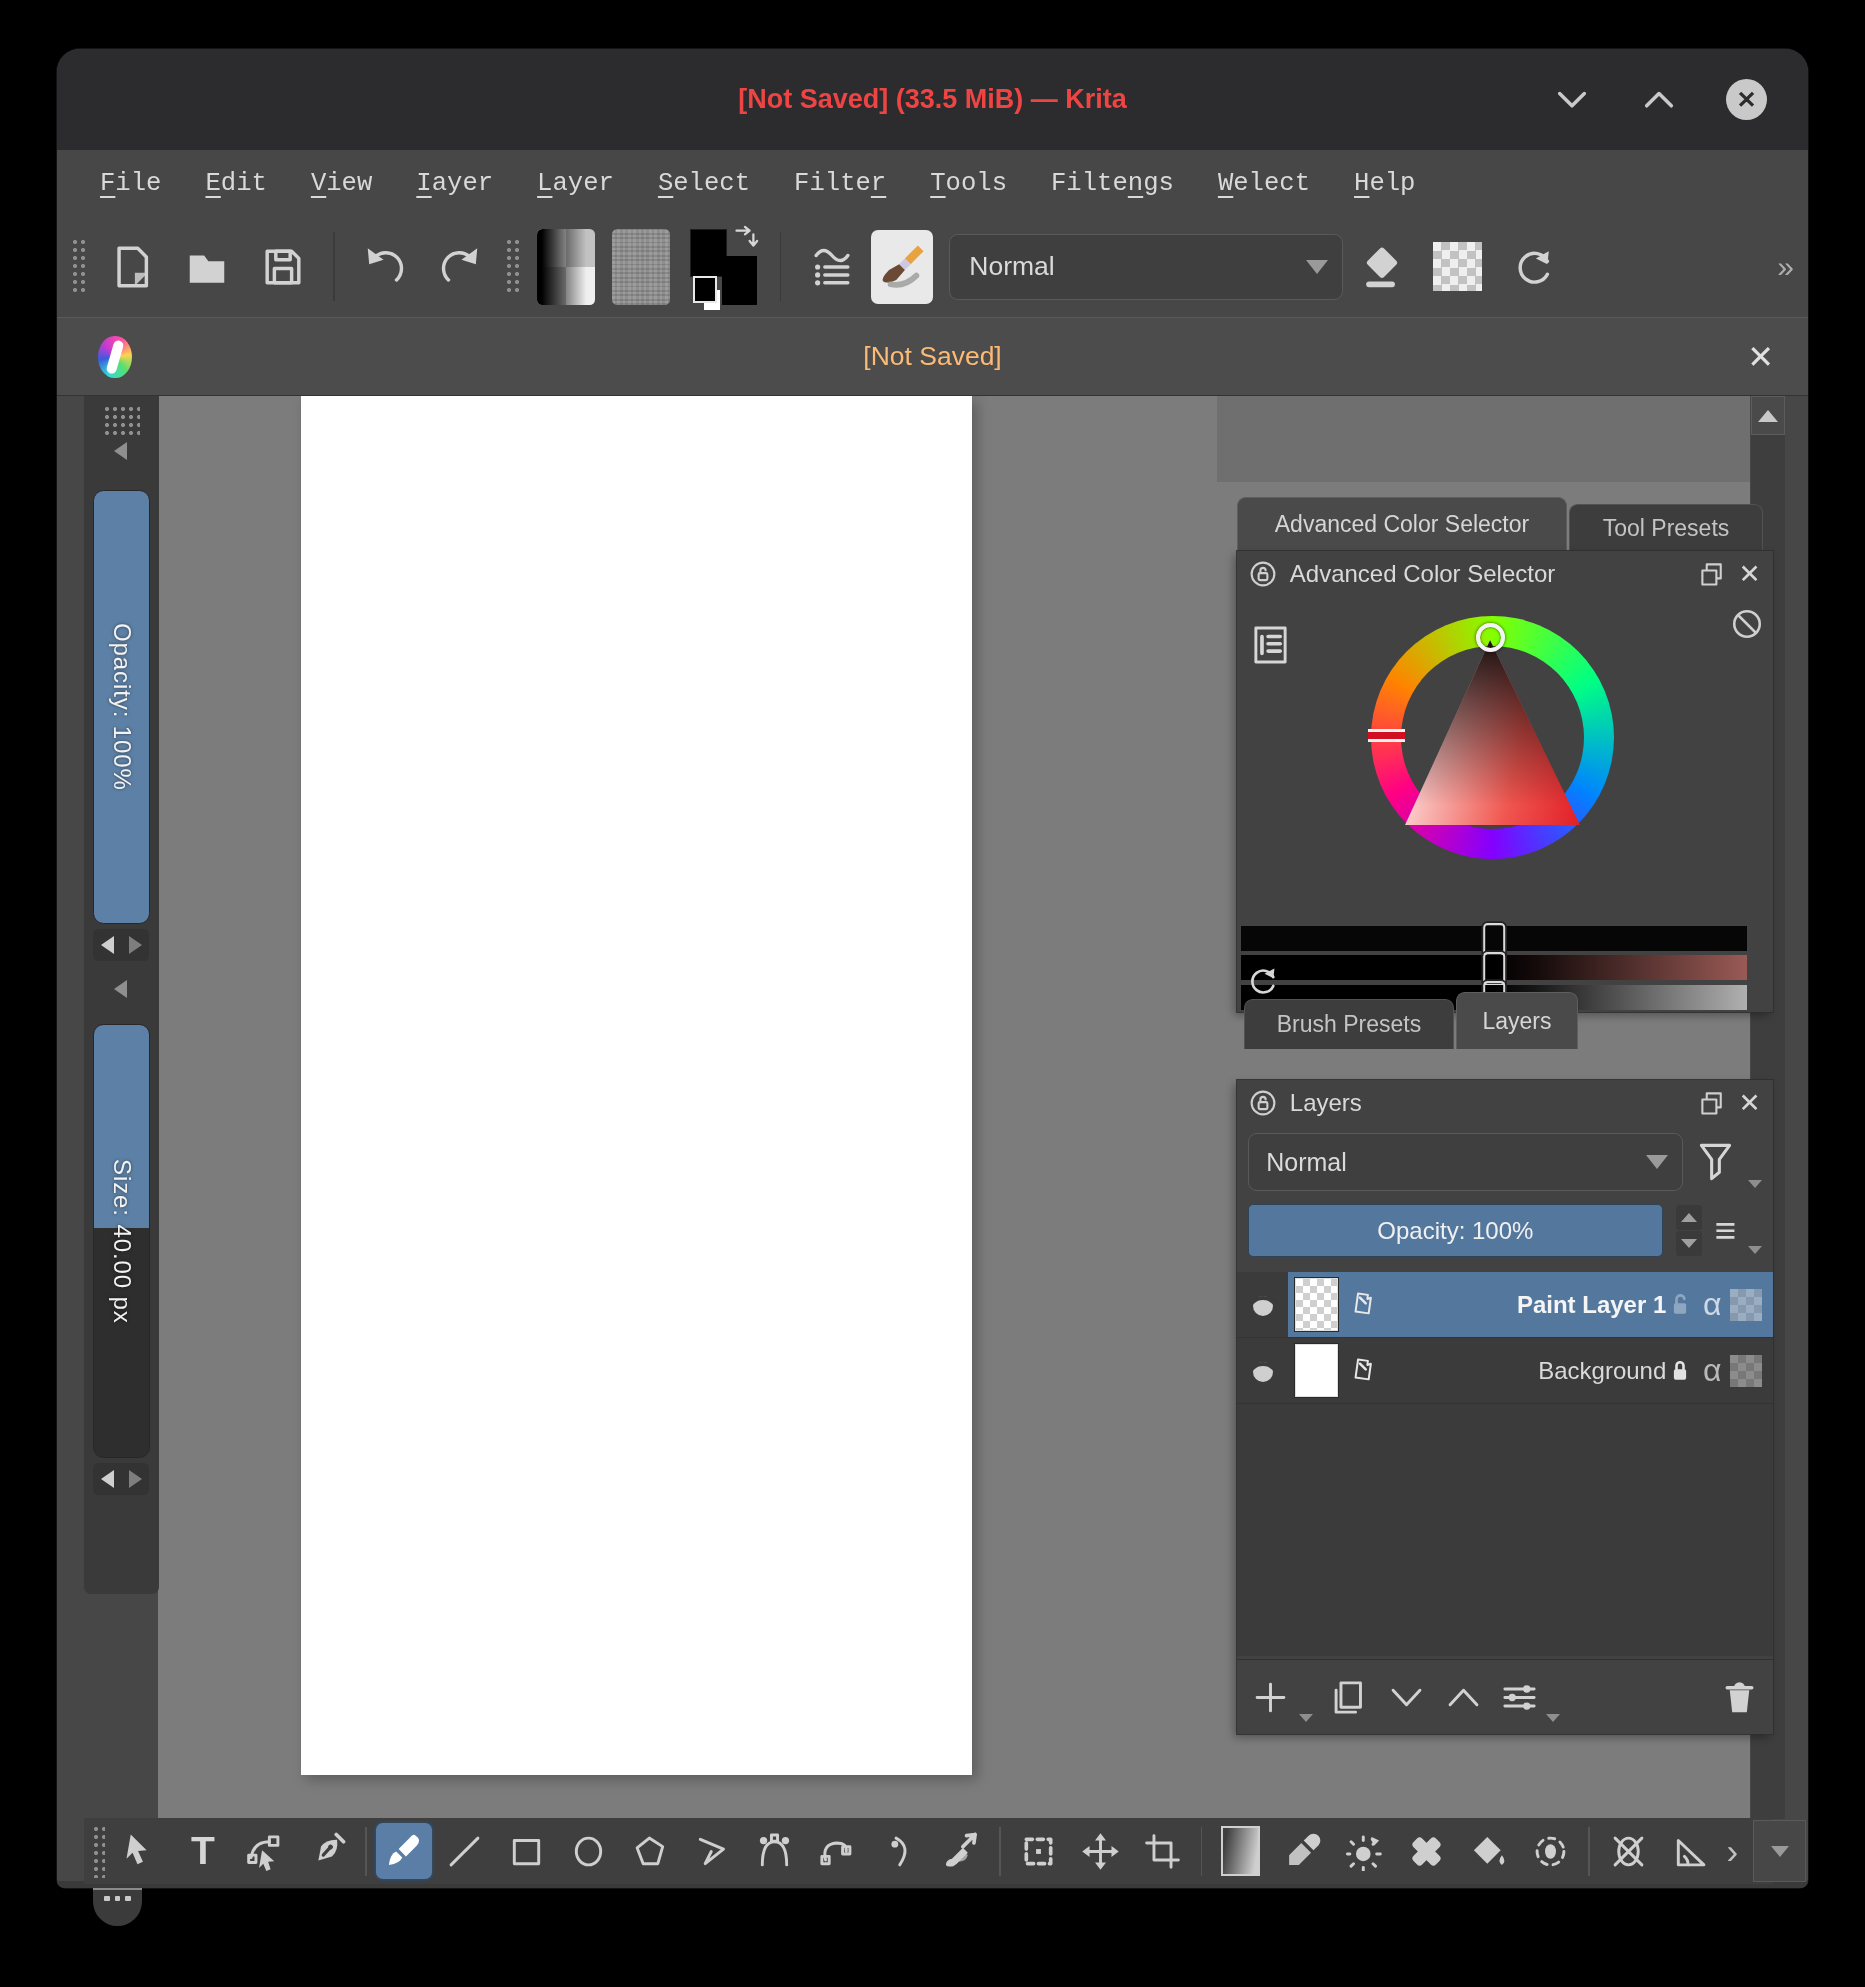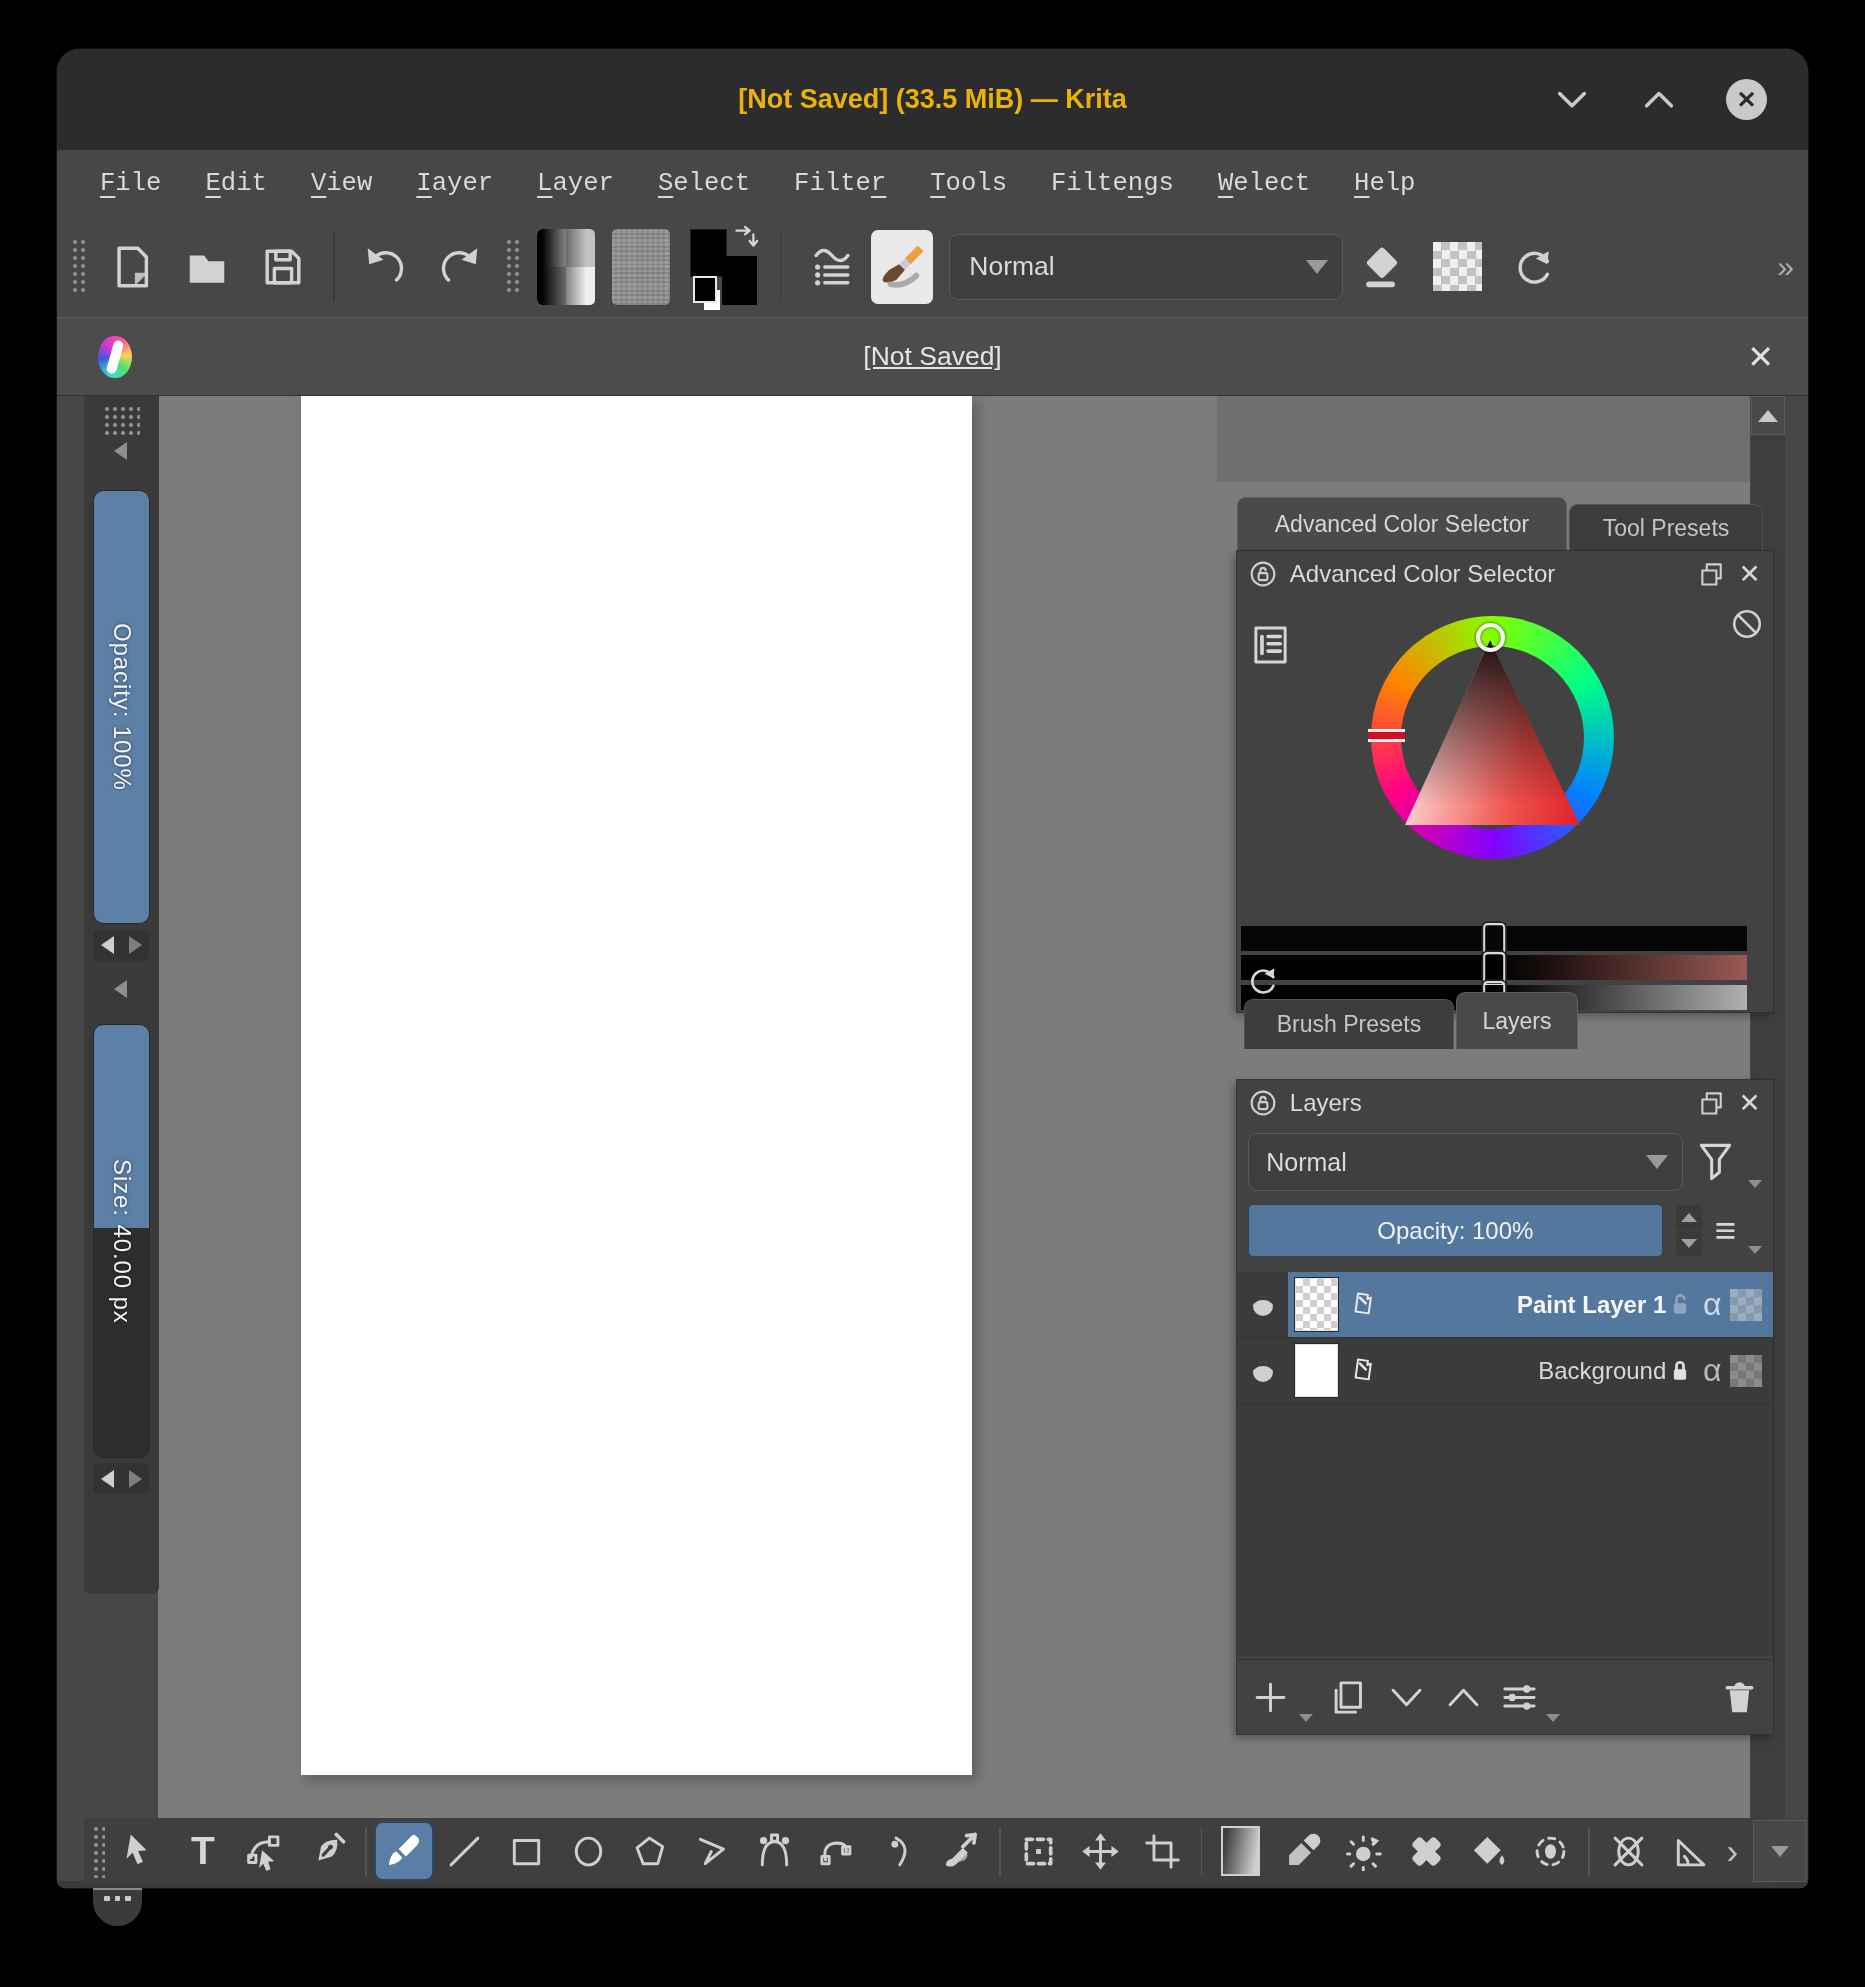--- a/index.html
+++ b/index.html
@@ -8,21 +8,21 @@
   svg{stroke:currentColor;fill:none;stroke-width:2.4;stroke-linecap:round;stroke-linejoin:round;}
   svg .fill{fill:currentColor;stroke:none;}
   .dots{background-image:radial-gradient(circle,#8f8f8f 1.8px,transparent 2.3px);background-size:8px 8px;}
   .chk{background-image:conic-gradient(#c2c2c2 25%,#efefef 0 50%,#c2c2c2 0 75%,#efefef 0);}
 
   
   .win{position:absolute;left:57px;top:49px;width:1751px;height:1839px;background:#474747;
        border-radius:23px 23px 8.8px 8.8px;box-shadow:0 0 0 0.9px #141414;}
   .titlebar{position:relative;height:101px;background:#2c2c2e;border-radius:23px 23px 0 0;
             display:flex;align-items:center;justify-content:center;}
-  .title{font-size:27px;font-weight:bold;color:#eab308;}
+  .title{font-size:27px;font-weight:bold;color:#ef4444;}
   .wctrl{position:absolute;right:41px;top:0;height:101px;display:flex;align-items:center;gap:48px;}
   .wbtn{width:39px;height:39px;display:flex;align-items:center;justify-content:center;color:#c9c9c9;}
   .closebtn{width:41px;height:41px;border-radius:50%;background:#c9c9c9;color:#2c2c2e;
             font-size:24px;font-weight:bold;display:flex;align-items:center;justify-content:center;}
 
   
   .menubar{height:66px;display:flex;align-items:center;padding-left:21px;}
   .mi{padding:0 22px;font-size:25.6px;color:#d9d9d9;cursor:default;font-family:Liberation Mono, monospace;}
   .mn{text-decoration:underline;text-underline-offset:6.2px;text-decoration-thickness:1.8px;}
 
@@ -44,21 +44,21 @@
   .blendsel{width:353px;height:64px;margin-left:12.4px;background:#3f3f3f;border:1.8px solid #5a5a5a;border-radius:8.8px;
             display:flex;align-items:center;padding:0 19.4px;font-size:26.5px;color:#dadada;position:relative;}
   .blendsel .arr{position:absolute;right:14px;}
   .tri-d{width:0;height:0;border-left:11.5px solid transparent;border-right:11.5px solid transparent;border-top:14px solid #9a9a9a;}
   .tri-u{width:0;height:0;border-left:10.6px solid transparent;border-right:10.6px solid transparent;border-bottom:12.4px solid #c8c8c8;}
   .overflow{position:absolute;right:14px;font-size:30px;color:#aeaeae;}
 
   
   .docbar{height:77px;background:#4c4c4c;border-top:0.9px solid #5a5a5a;border-bottom:0.9px solid #333;
           position:relative;display:flex;align-items:center;justify-content:center;}
-  .doctitle{font-size:26.5px;color:#e5e5e5;text-decoration:underline;}
+  .doctitle{font-size:26.5px;color:#fdba74;}
   .klogo{position:absolute;left:41px;top:17.6px;width:34px;height:42px;border-radius:50%/52%;
          background:conic-gradient(from 200deg,#35d8d8,#3a5bdc,#c43ad1,#ff4fa3,#ffd24f,#58e06b,#35d8d8);overflow:hidden;}
   .klogo i{position:absolute;left:11.5px;top:4.4px;width:9.7px;height:34px;background:#fff;border-radius:5.3px;transform:rotate(16deg);display:block;}
   .docclose{position:absolute;right:34px;font-size:32px;color:#e0e0e0;}
 
   
   .main{position:relative;height:1423px;background:#474747;}
   .canvas-region{position:absolute;left:101px;top:0;width:1592px;height:1423px;background:#7c7c7c;overflow:hidden;}
   .shade-tr{position:absolute;left:1059px;top:0;width:534px;height:86px;background:#6f6f6f;}
   .page{position:absolute;left:143px;top:0;width:671px;height:1379px;background:#fff;box-shadow:5.3px 5.3px 12.4px rgba(0,0,0,.25);}

